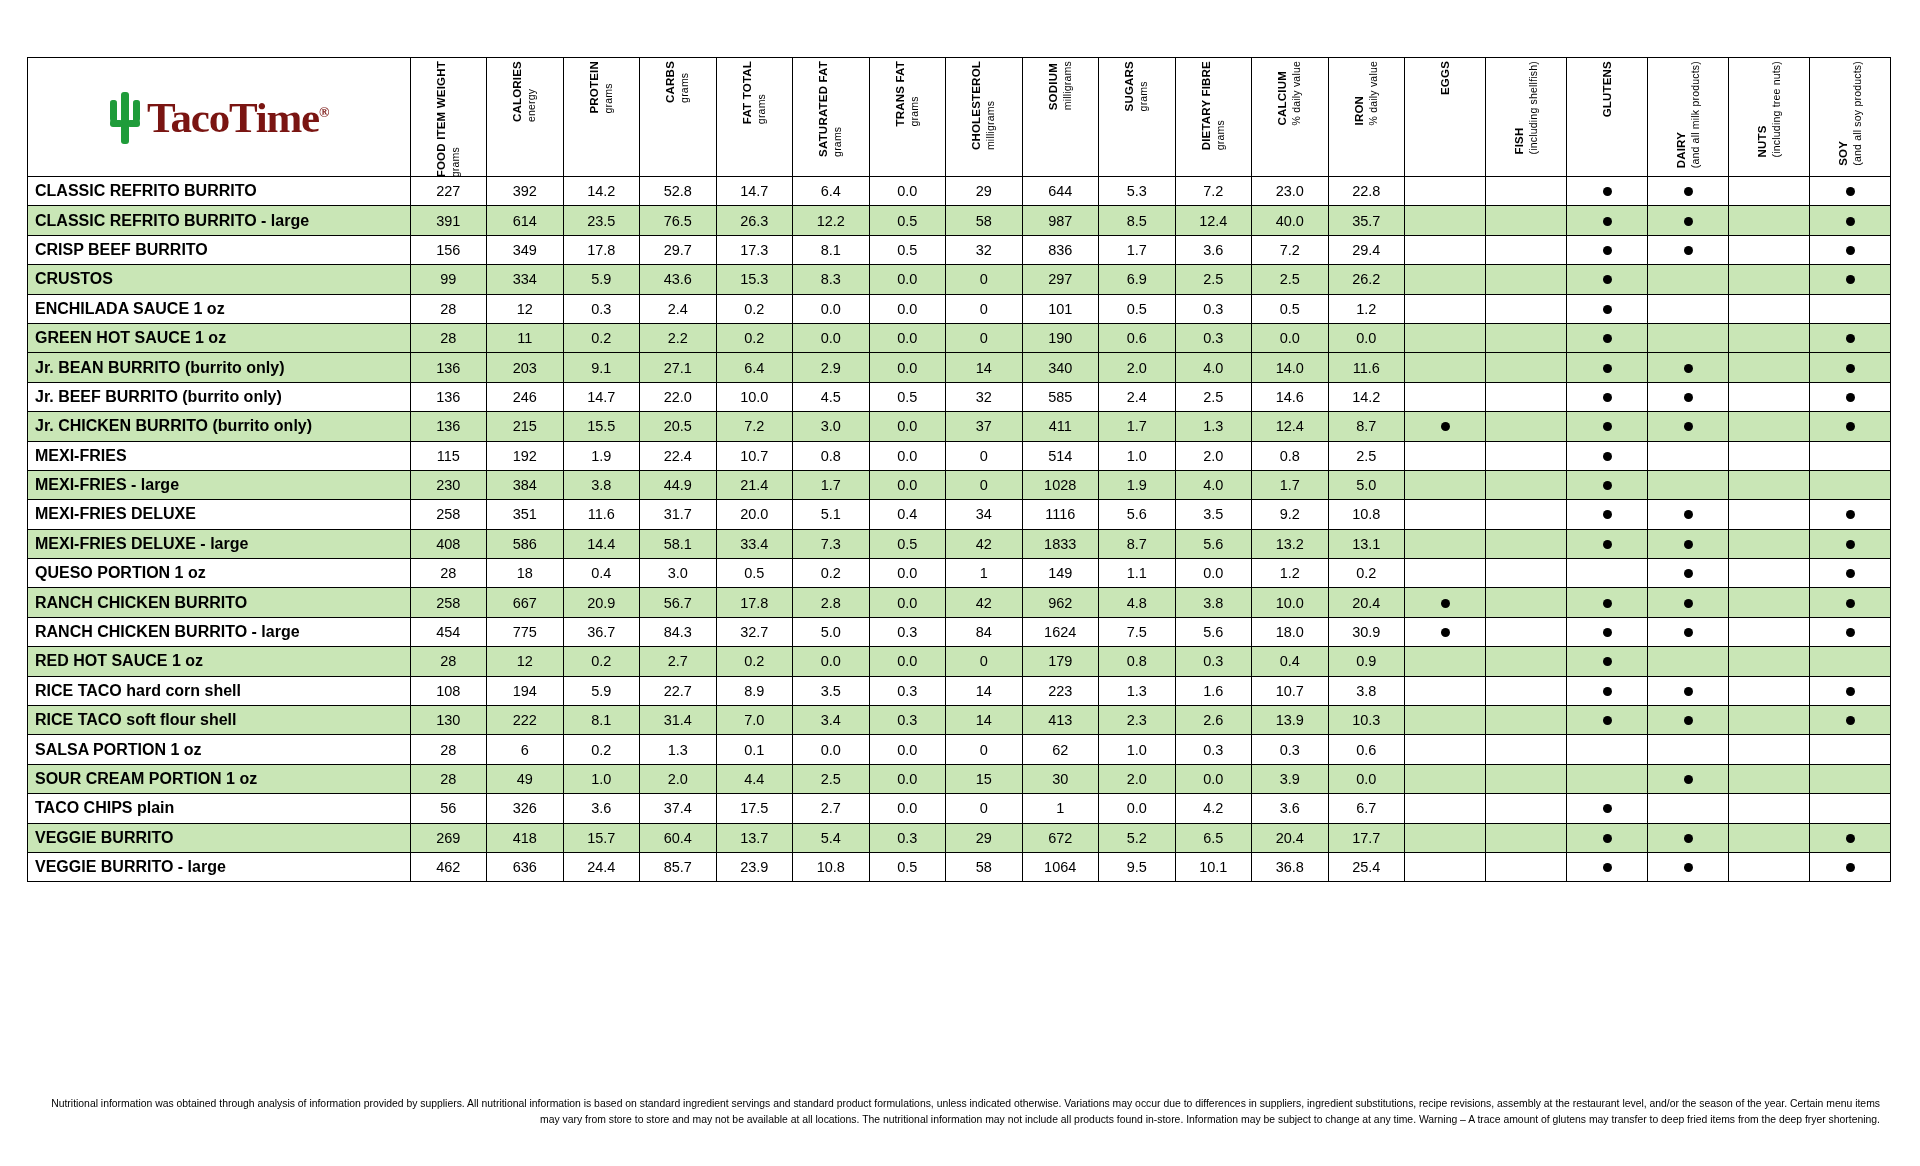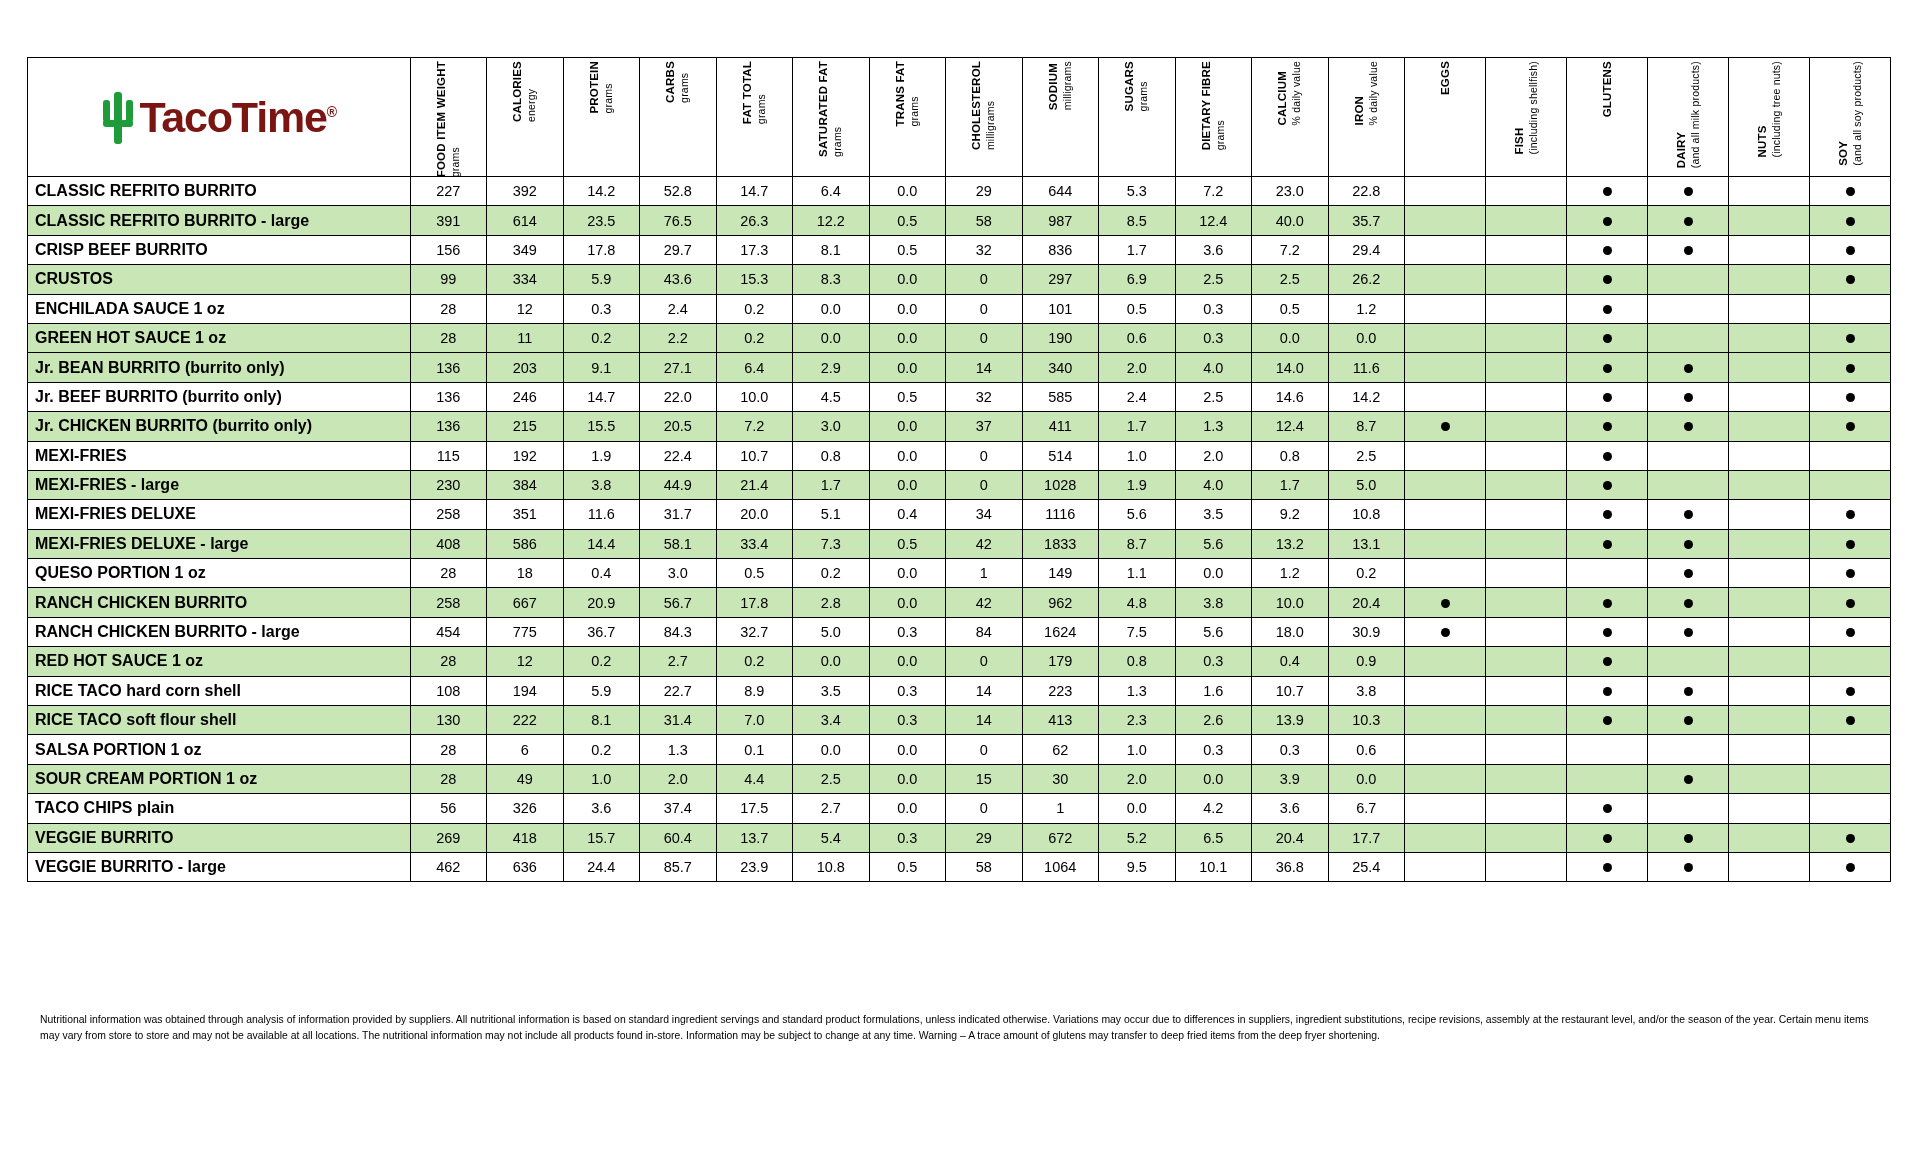--- a/index.html
+++ b/index.html
@@ -74,21 +74,21 @@
     position: absolute;
     background: #1f9c3a;
     border-radius: 3px;
   }
   .cactus .s-main { left: 13px; top: 2px; width: 8px; height: 52px; }
   .cactus .s-left { left: 2px; top: 10px; width: 7px; height: 26px; border-radius: 3px 3px 0 8px;}
   .cactus .s-right { left: 25px; top: 10px; width: 7px; height: 26px; border-radius: 3px 3px 8px 0;}
   .cactus .a-left { left: 2px; top: 30px; width: 13px; height: 7px; }
   .cactus .a-right { left: 19px; top: 30px; width: 13px; height: 7px; }
   .brand {
-    font-family: Liberation Sans, sans-serif;
+    font-family: Liberation Serif, serif;
     font-size: 43px;
     font-weight: bold;
     color: #7a1512;
     letter-spacing: -1.2px;
     line-height: 1;
     position: relative;
     white-space: nowrap;
   }
   .brand .reg {
     font-size: 14px;
@@ -147,24 +147,24 @@
   }
   
   col.c-item   { width: 340px; }
   col.c-num    { width: 68px; }
   col.c-al     { width: 72px; }
   
   .footnote {
     position: absolute;
     left: 40px;
     right: 40px;
-    top: 1012px;
+    top: 1096px;
     font-size: 10.4px;
     line-height: 1.55;
-    text-align: left;
+    text-align: right;
     color: #000;
   }
 </style>
 </head>
 <body>
 
 <div class="page">
 
   <div class="updated-line">UPDATED OCT 2022</div>
 

